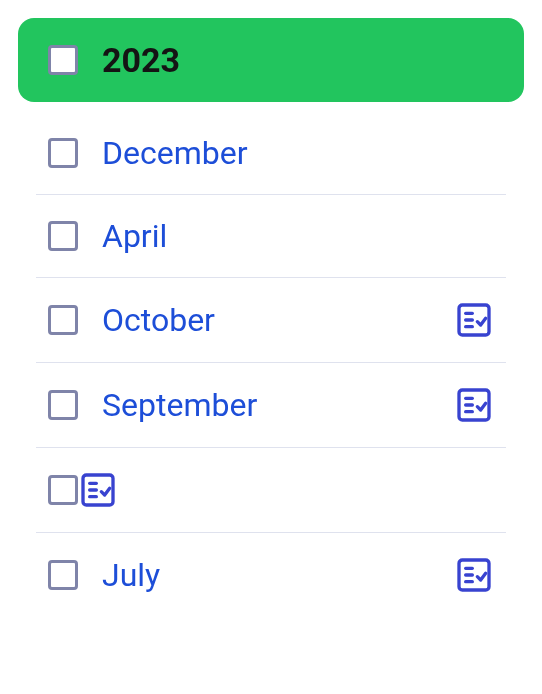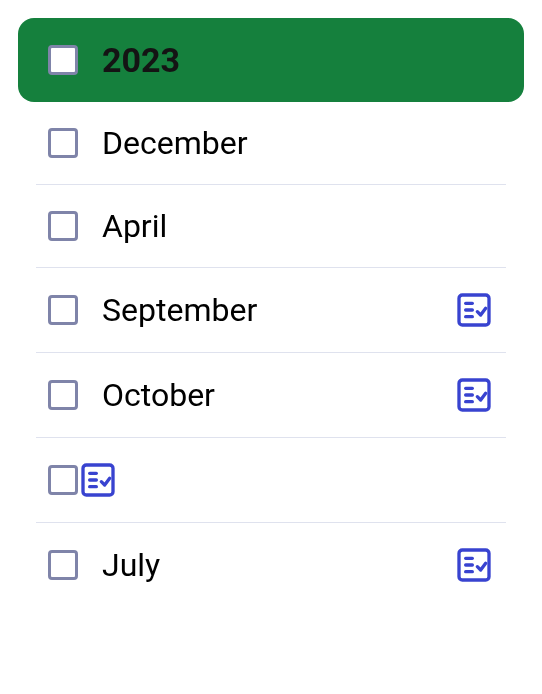--- a/index.html
+++ b/index.html
@@ -11,23 +11,24 @@
     width: 542px;
     height: 694px;
     overflow: hidden;
   }
   .container {
     padding: 18px 18px 0 18px;
   }
   .year-header {
     display: flex;
     align-items: center;
-    background: #15803d;
+    background: #22c55e;
     border-radius: 16px;
     padding: 22px 30px;
+    margin-bottom: 10px;
   }
   .chk {
     width: 30px;
     height: 30px;
     border: 3px solid #7f84a9;
     border-radius: 4px;
     background: #ffffff;
     flex: 0 0 auto;
     cursor: pointer;
   }
@@ -45,21 +46,21 @@
     align-items: center;
     padding: 22px 12px 22px 12px;
     border-bottom: 1px solid #dfe2ee;
   }
   .row:last-child {
     border-bottom: none;
   }
   .month-label {
     margin-left: 24px;
     font-size: 32px;
-    color: #000000;
+    color: #1d4ed8;
     flex: 1 1 auto;
   }
   .badge {
     flex: 0 0 auto;
     width: 40px;
     height: 40px;
     display: flex;
     align-items: center;
     justify-content: center;
   }
@@ -85,35 +86,35 @@
       <div class="month-label">December</div>
     </div>
 
     <div class="row">
       <div class="chk"></div>
       <div class="month-label">April</div>
     </div>
 
     <div class="row">
       <div class="chk"></div>
-      <div class="month-label">September</div>
+      <div class="month-label">October</div>
       <div class="badge">
         <svg viewBox="0 0 24 24" fill="none" stroke="#3843d0" stroke-width="2" stroke-linecap="round" stroke-linejoin="round">
           <rect x="3" y="3" width="18" height="18" rx="2"></rect>
           <line x1="7" y1="8" x2="11" y2="8"></line>
           <line x1="7" y1="12" x2="11" y2="12"></line>
           <line x1="7" y1="16" x2="11" y2="16"></line>
           <polyline points="14,13 16,15 19,11"></polyline>
         </svg>
       </div>
     </div>
 
     <div class="row">
       <div class="chk"></div>
-      <div class="month-label">October</div>
+      <div class="month-label">September</div>
       <div class="badge">
         <svg viewBox="0 0 24 24" fill="none" stroke="#3843d0" stroke-width="2" stroke-linecap="round" stroke-linejoin="round">
           <rect x="3" y="3" width="18" height="18" rx="2"></rect>
           <line x1="7" y1="8" x2="11" y2="8"></line>
           <line x1="7" y1="12" x2="11" y2="12"></line>
           <line x1="7" y1="16" x2="11" y2="16"></line>
           <polyline points="14,13 16,15 19,11"></polyline>
         </svg>
       </div>
     </div>

